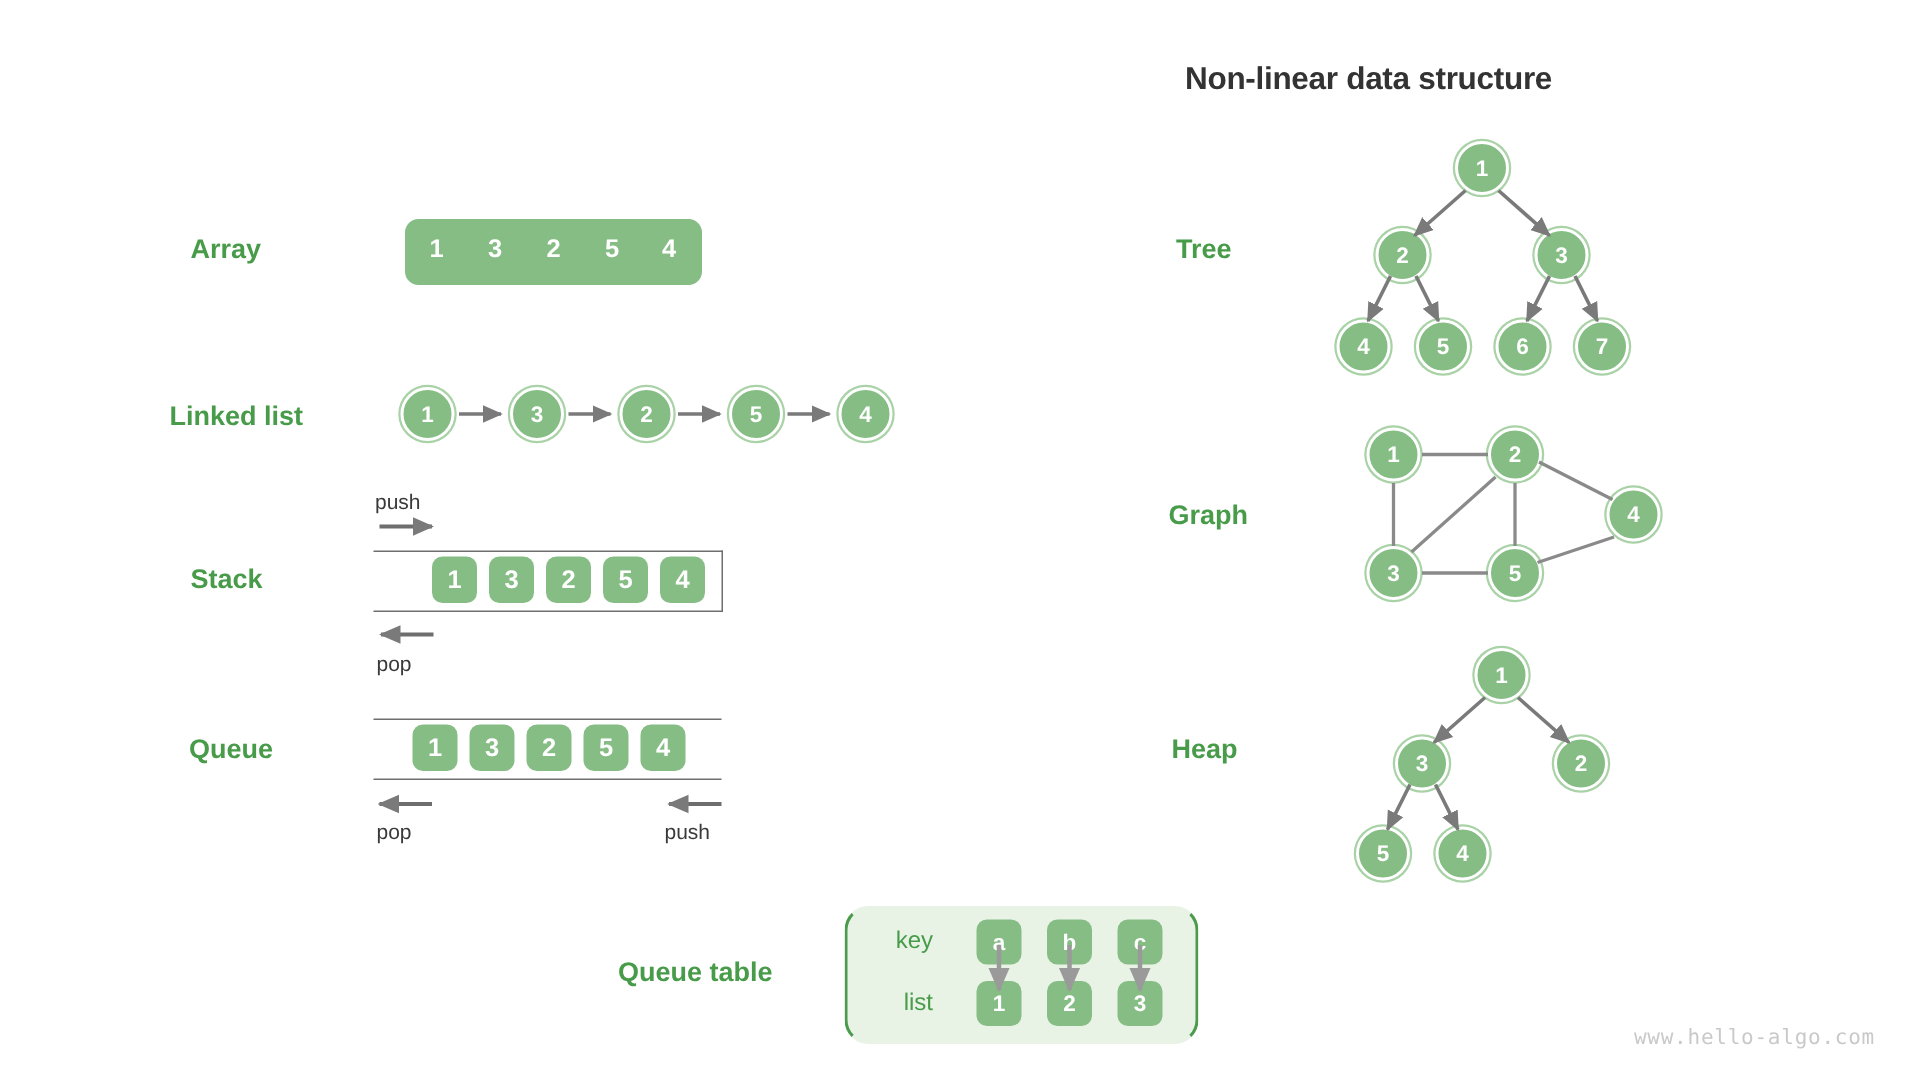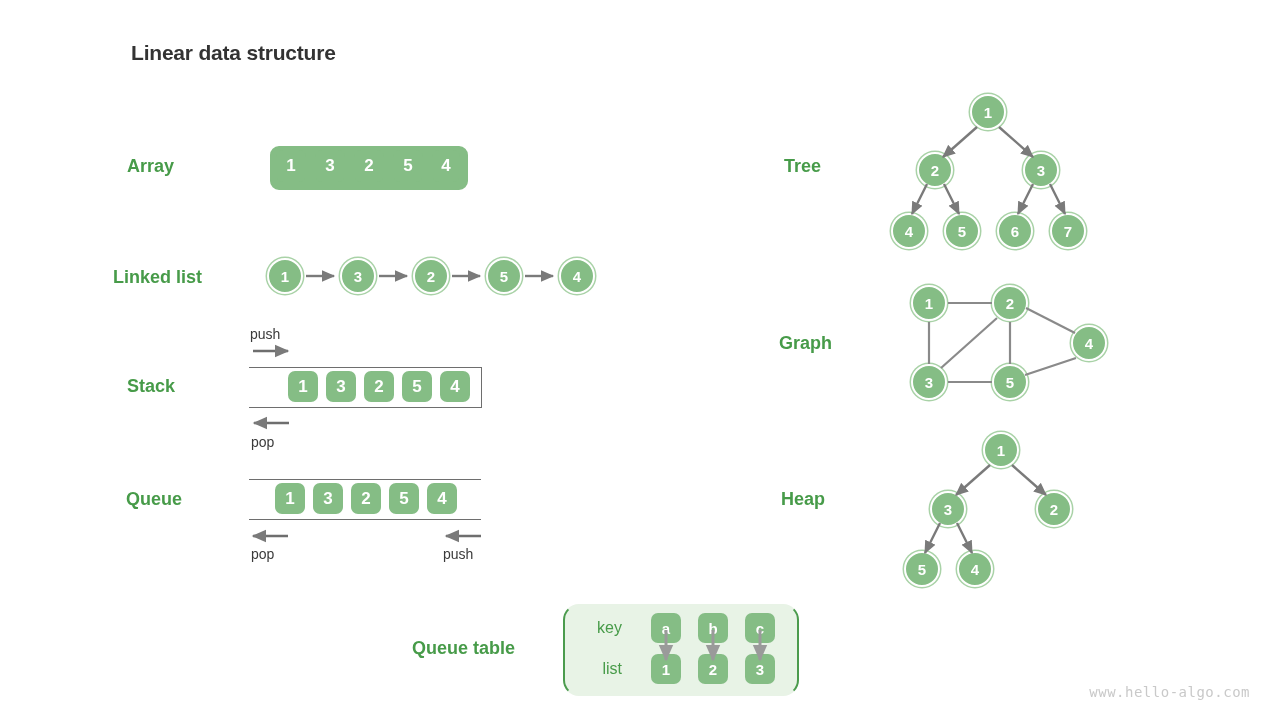--- a/index.html
+++ b/index.html
@@ -113,21 +113,21 @@
     font-size: 14px;
     color: #c9c9c9;
     letter-spacing: 0.5px;
   }
 </style>
 </head>
 <body>
 
 <div id="page">
 
-  <div class="section-title" style="left:131px; top:41px;">Linear data structure</div>
+  <div class="section-title" style="left:790px; top:41px;">Non-linear data structure</div>
 
   <div class="row-label" style="left:127px; top:156px;">Array</div>
   <div class="array-frame" style="left:270px; top:146px; width:194px; height:40px;"></div>
   <div class="cell" style="left:276px; top:150px; width:30px; height:32px;">1</div>
   <div class="cell" style="left:315px; top:150px; width:30px; height:32px;">3</div>
   <div class="cell" style="left:354px; top:150px; width:30px; height:32px;">2</div>
   <div class="cell" style="left:393px; top:150px; width:30px; height:32px;">5</div>
   <div class="cell" style="left:432px; top:150px; width:28px; height:32px;">4</div>
 
   <div class="row-label" style="left:113px; top:267px;">Linked list</div>

